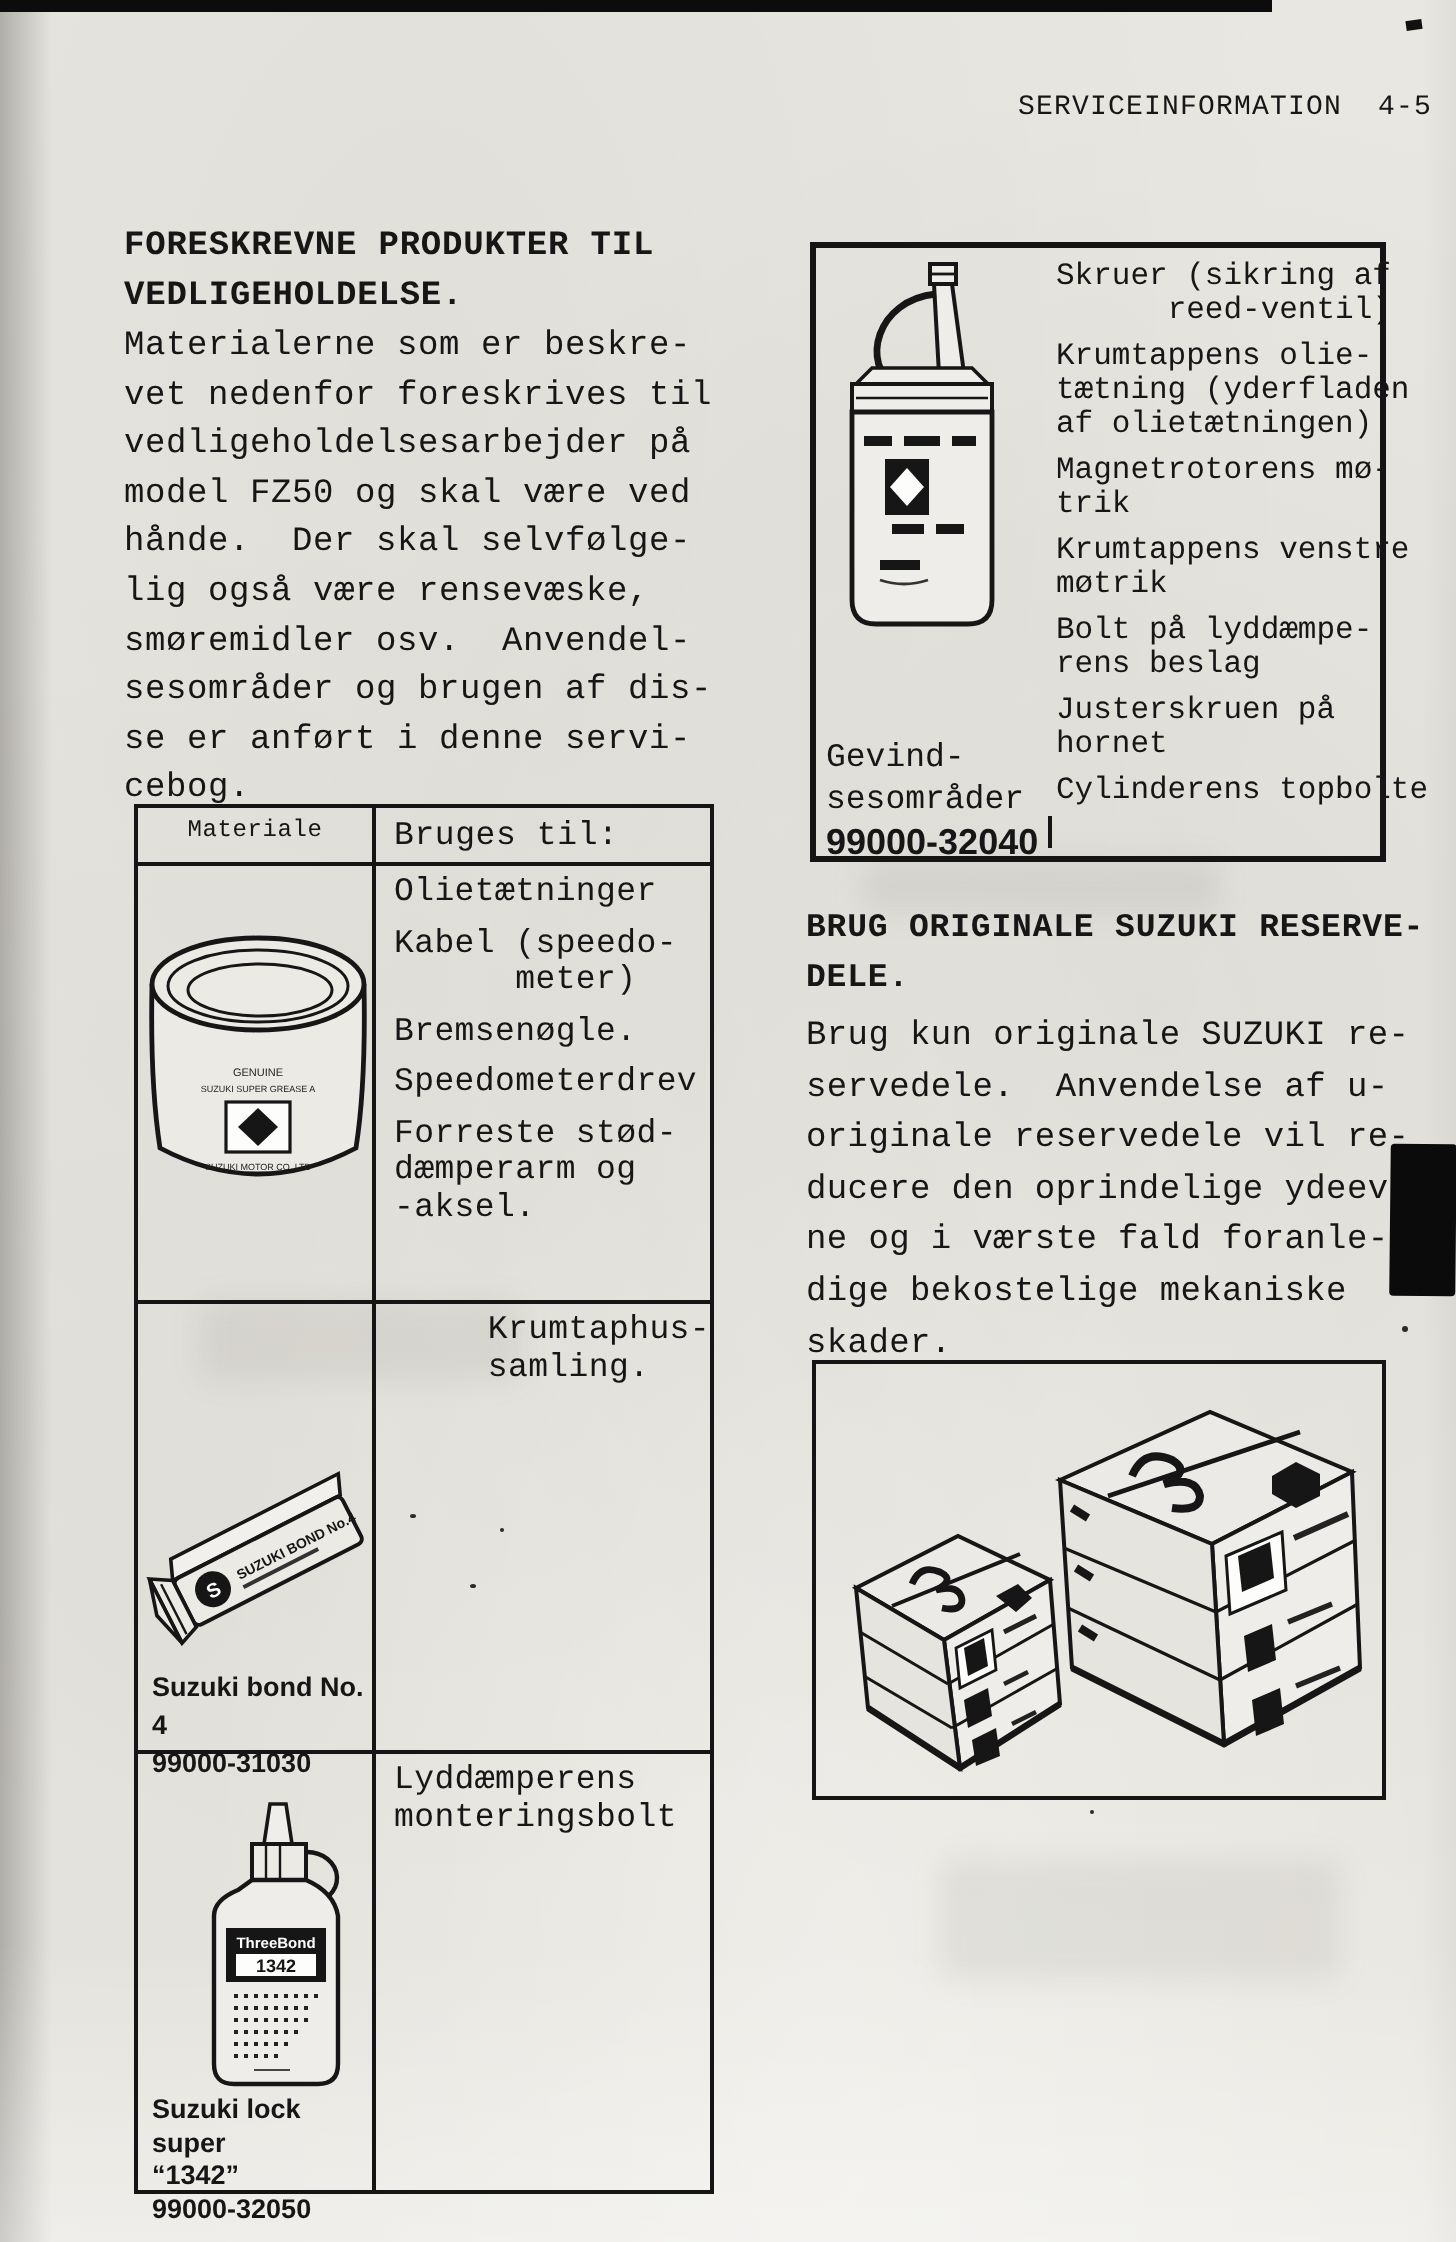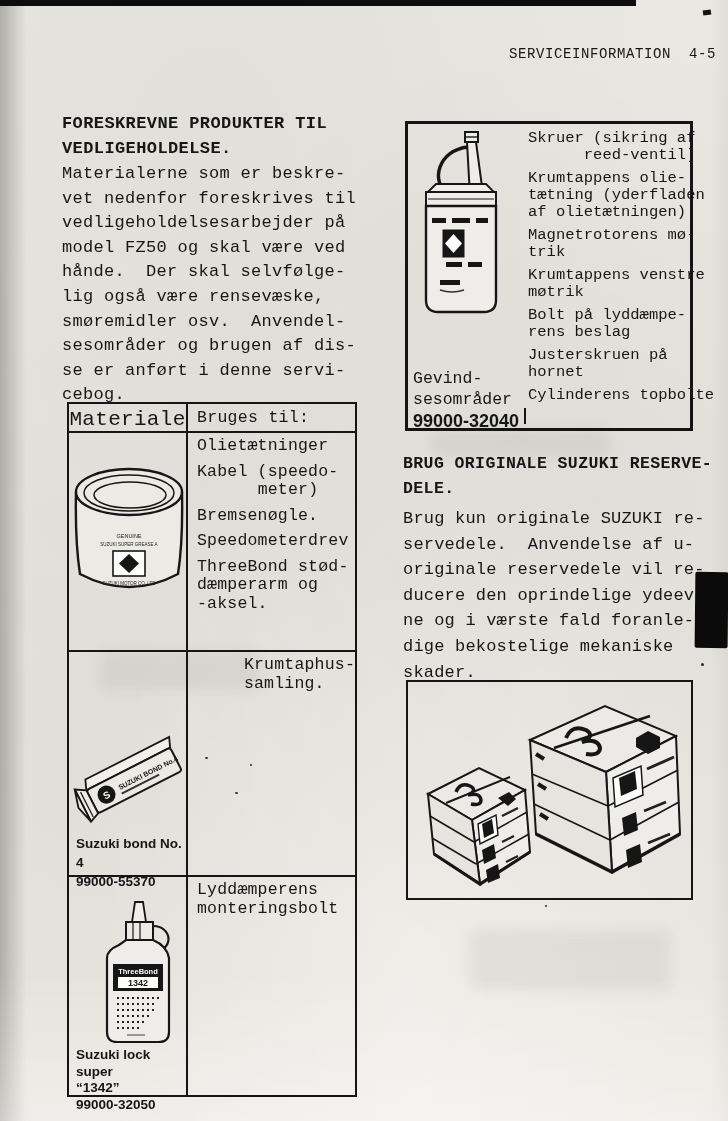--- a/index.html
+++ b/index.html
@@ -29,21 +29,21 @@
   .service-info{left:509px;top:46px;font-size:14px;letter-spacing:0.6px;white-space:pre;}
   .page-title{left:117px;top:62px;font-size:16px;font-weight:700;letter-spacing:8.5px;white-space:pre;}
   .sec-heading{font-size:17px;font-weight:700;line-height:25px;letter-spacing:0.4px;white-space:pre-line;}
   .sec1-heading{left:62px;top:111px;}
   .sec1-body{left:62px;top:162px;width:340px;font-size:17px;line-height:24.6px;letter-spacing:0.3px;}
   
   .materials-table{left:67px;top:402px;width:286px;height:691px;border:2px solid #151515;}
   .col-divider{left:117px;top:0;bottom:0;width:2px;background:#151515;}
   .hline{left:0;right:0;height:2px;background:#151515;}
   .hl1{top:27px;} .hl2{top:246px;} .hl3{top:471px;}
-  .hdr-material{left:0;top:4px;width:117px;text-align:center;font-size:21px;letter-spacing:0.3px;}
+  .hdr-material{left:0;top:4px;width:117px;text-align:center;font-size:12px;letter-spacing:0.3px;}
   .hdr-uses{left:128px;top:4px;font-size:16.5px;letter-spacing:0.3px;}
   .uses-list{left:128px;width:158px;display:flex;flex-direction:column;gap:7px;}
   .uses-1{top:33px;} .uses-2{top:252px;align-items:flex-end;} .uses-3{top:477px;}
   .use-item{font-size:16.5px;line-height:18.5px;white-space:pre-wrap;letter-spacing:0.2px;}
   .tbl-caption{left:7px;width:110px;font-family:"Liberation Sans","DejaVu Sans",sans-serif;
     font-weight:600;font-size:13.5px;line-height:19px;white-space:pre-wrap;}
   .cap-1{top:202px;} .cap-2{top:430px;} .cap-3{top:643px;line-height:16.5px;}
   .can-svg{left:4px;top:58px;} .bond-svg{left:0px;top:322px;} .bottle-svg{left:24px;top:496px;}
   
   .thread-lock-panel{left:405px;top:121px;width:282px;height:304px;border:3px solid #141414;}
@@ -104,21 +104,21 @@
     <div class="abs hline hl3"></div>
     <div class="abs hdr-material">Materiale</div>
     <div class="abs hdr-uses">Bruges til:</div>
 
     <div class="abs uses-list uses-1">
       <div class="use-item">Olietætninger</div>
       <div class="use-item">Kabel (speedo-
       meter)</div>
       <div class="use-item">Bremsenøgle.</div>
       <div class="use-item">Speedometerdrev</div>
-      <div class="use-item">ThreeBond stød-
+      <div class="use-item">Forreste stød-
 dæmperarm og
 -aksel.</div>
     </div>
     <svg class="abs can-svg" width="112" height="136" viewBox="0 0 112 136">
       <path d="M3,30 Q2,80 7,112 Q56,138 105,112 Q110,80 109,30" fill="#eceae5" stroke="#161616" stroke-width="2.4"></path>
       <ellipse cx="56" cy="30" rx="53" ry="23" fill="#eceae5" stroke="#161616" stroke-width="2.4"></ellipse>
       <ellipse cx="56" cy="31" rx="45" ry="18" fill="none" stroke="#161616" stroke-width="1.5"></ellipse>
       <ellipse cx="57" cy="33" rx="36" ry="13" fill="none" stroke="#161616" stroke-width="1.5"></ellipse>
       <text x="56" y="76" font-size="5.5" text-anchor="middle" fill="#222">GENUINE</text>
       <text x="56" y="84" font-size="4.5" text-anchor="middle" fill="#222">SUZUKI SUPER GREASE A</text>
@@ -138,21 +138,21 @@
         <polygon points="8,37 18,43 18,69 8,73" fill="#eceae5" stroke="#161616" stroke-width="1.8"></polygon>
         <polygon points="8,37 3,55 8,73" fill="#eceae5" stroke="#161616" stroke-width="1.8"></polygon>
         <line x1="12" y1="42" x2="12" y2="70" stroke="#161616" stroke-width="1.2"></line>
         <circle cx="34" cy="56" r="9" fill="#161616"></circle>
         <text x="34" y="60" font-size="10" font-weight="bold" text-anchor="middle" fill="#fff">S</text>
         <text x="48" y="58" font-size="7" font-weight="bold" fill="#161616">SUZUKI BOND No.4</text>
         <rect x="48" y="61" width="42" height="2" fill="#333"></rect>
       </g>
     </svg>
     <div class="abs tbl-caption cap-2">Suzuki bond No. 4
-99000-55370</div>
+99000-31030</div>
 
     <div class="abs uses-list uses-3">
       <div class="use-item">Lyddæmperens
 monteringsbolt</div>
     </div>
     <svg class="abs bottle-svg" width="90" height="146" viewBox="0 0 90 146">
       <polygon points="42,2 50,2 53,22 39,22" fill="#f0eeea" stroke="#161616" stroke-width="1.8"></polygon>
       <rect x="33" y="22" width="27" height="18" fill="#eceae5" stroke="#161616" stroke-width="2"></rect>
       <line x1="40" y1="23" x2="40" y2="39" stroke="#161616" stroke-width="1.2"></line>
       <line x1="47" y1="23" x2="47" y2="39" stroke="#161616" stroke-width="1.2"></line>

